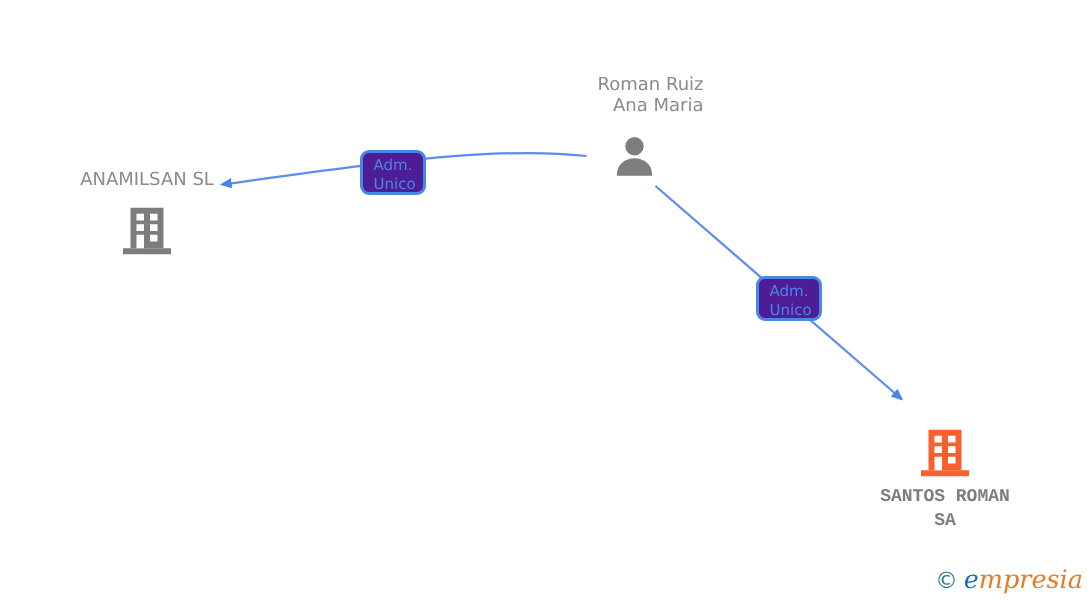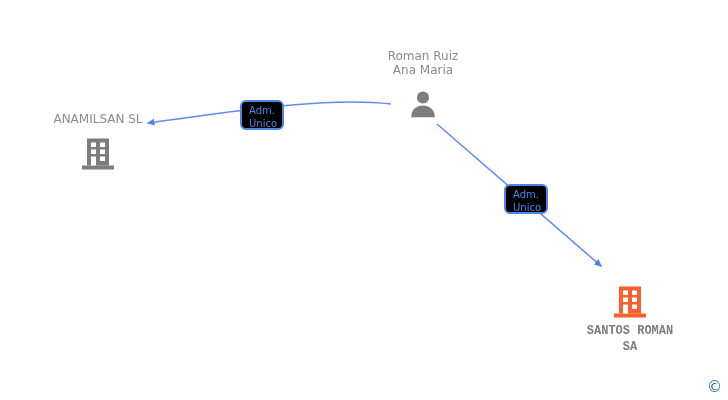--- a/index.html
+++ b/index.html
@@ -7,29 +7,29 @@
     width:728px;height:400px;position:relative;overflow:hidden;
     background:#ffffff;
     font-family:"DejaVu Sans","Liberation Sans",sans-serif;
   }
   .edges-layer{position:absolute;left:0;top:0;width:728px;height:400px;pointer-events:none;}
   .node{position:absolute;display:flex;flex-direction:column;align-items:center;}
   .node-name{
     color:#8b8b8b;font-size:12px;line-height:14px;text-align:center;white-space:normal;
   }
   .node-name.bold{font-weight:bold;color:#7d7d7d;line-height:16px;font-family:Liberation Mono, monospace;}
-  .person-node .node-name{margin-bottom:13px;}
+  .person-node .node-name{margin-bottom:13px;text-align:right;}
   .company-left-node .node-name{margin-bottom:9px;}
   .company-right-node .node-name{margin-top:4px;}
   .icon-gray{fill:#7d7d7d;}
   .icon-orange{fill:#f9602e;}
   .win{fill:#ffffff;}
   .edge-label{
     position:absolute;width:44px;height:30px;box-sizing:border-box;
-    background:#000000;border:2px solid #4a86e8;border-radius:6px;
+    background:#4c1d95;border:2px solid #4a86e8;border-radius:6px;
     color:#4a86e8;font-size:10px;line-height:13px;
     padding:2px 2px 0 7px;
   }
   .footer-logo{
     position:absolute;right:6px;bottom:4px;
     display:flex;align-items:baseline;gap:4px;
   }
   .copyright-symbol{color:#2b7a8c;font-size:15px;}
   .brand{font-family:"DejaVu Serif","Liberation Serif",serif;font-style:italic;font-size:17px;line-height:18px;}
   .brand-e{color:#1a6fb5;}
@@ -82,13 +82,14 @@
     <rect class="win" x="11" y="21.5" width="5" height="9"></rect>
   </svg>
   <div class="node-name bold" style="width:96px;">SANTOS ROMAN SA</div>
 </div>
 
 <div class="edge-label" style="left:240px;top:100px;">Adm. Unico</div>
 <div class="edge-label" style="left:504px;top:184px;">Adm. Unico</div>
 
 <div class="footer-logo">
   <span class="copyright-symbol">©</span>
+  <span class="brand"><span class="brand-e">e</span><span class="brand-rest">mpresia</span></span>
 </div>
 
 </body></html>

